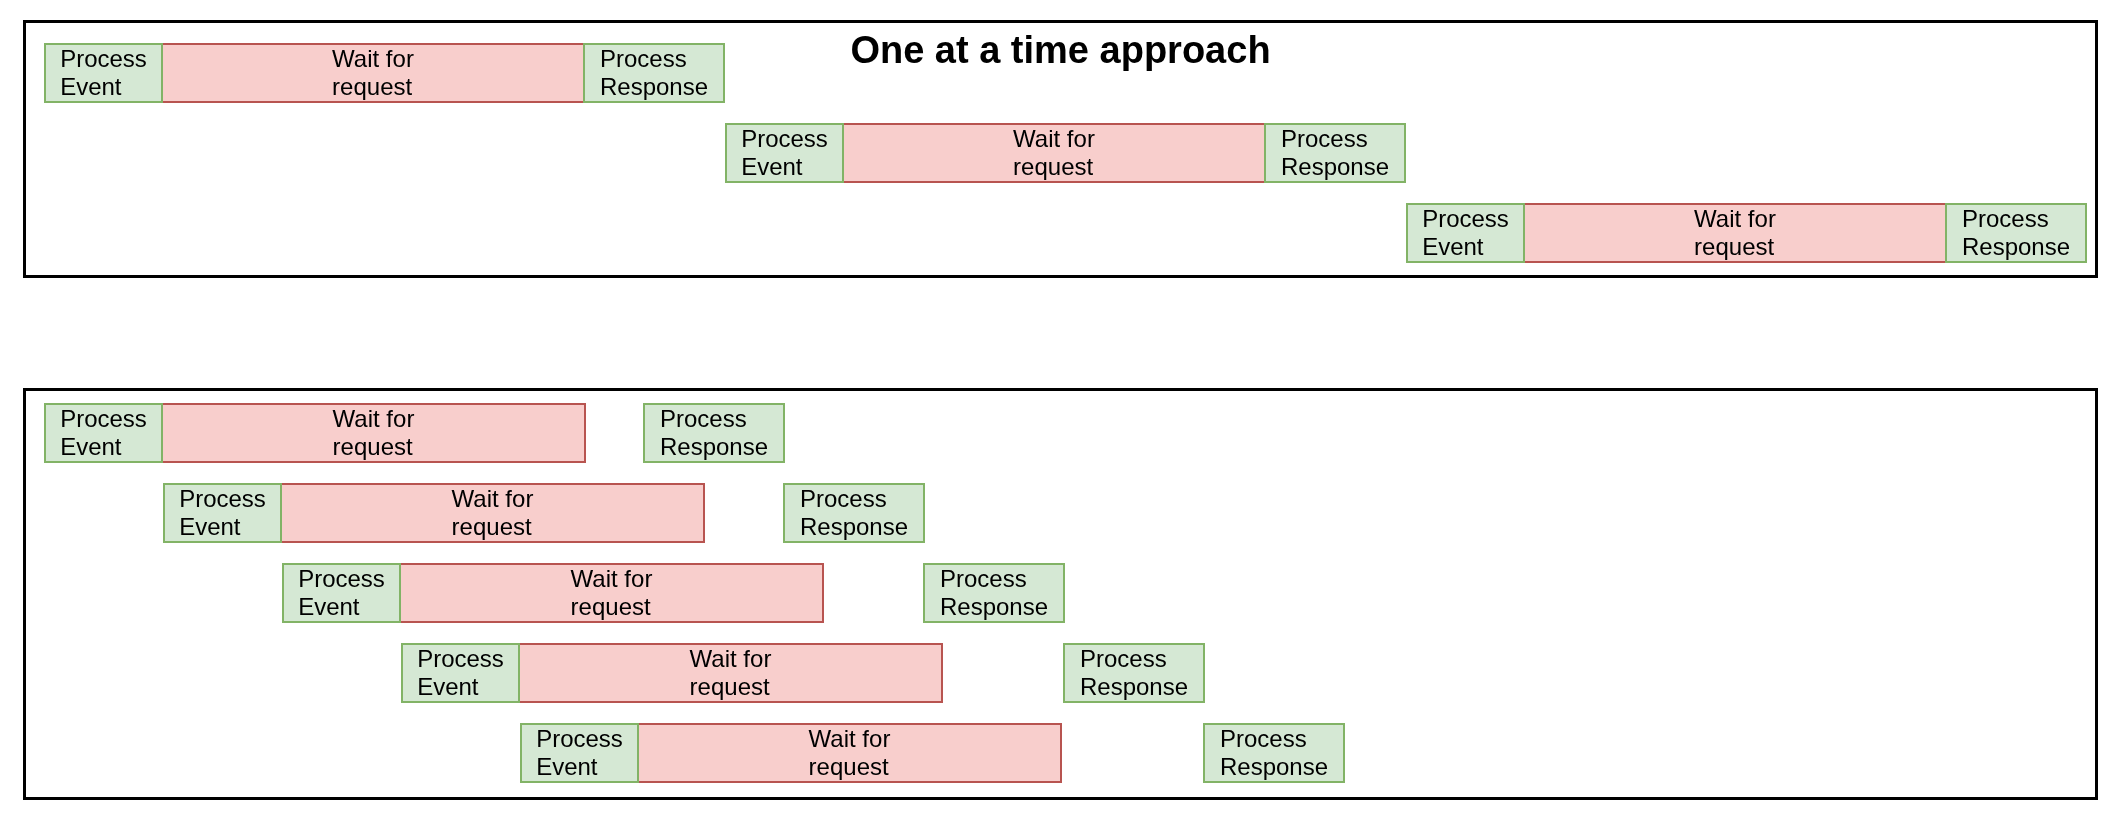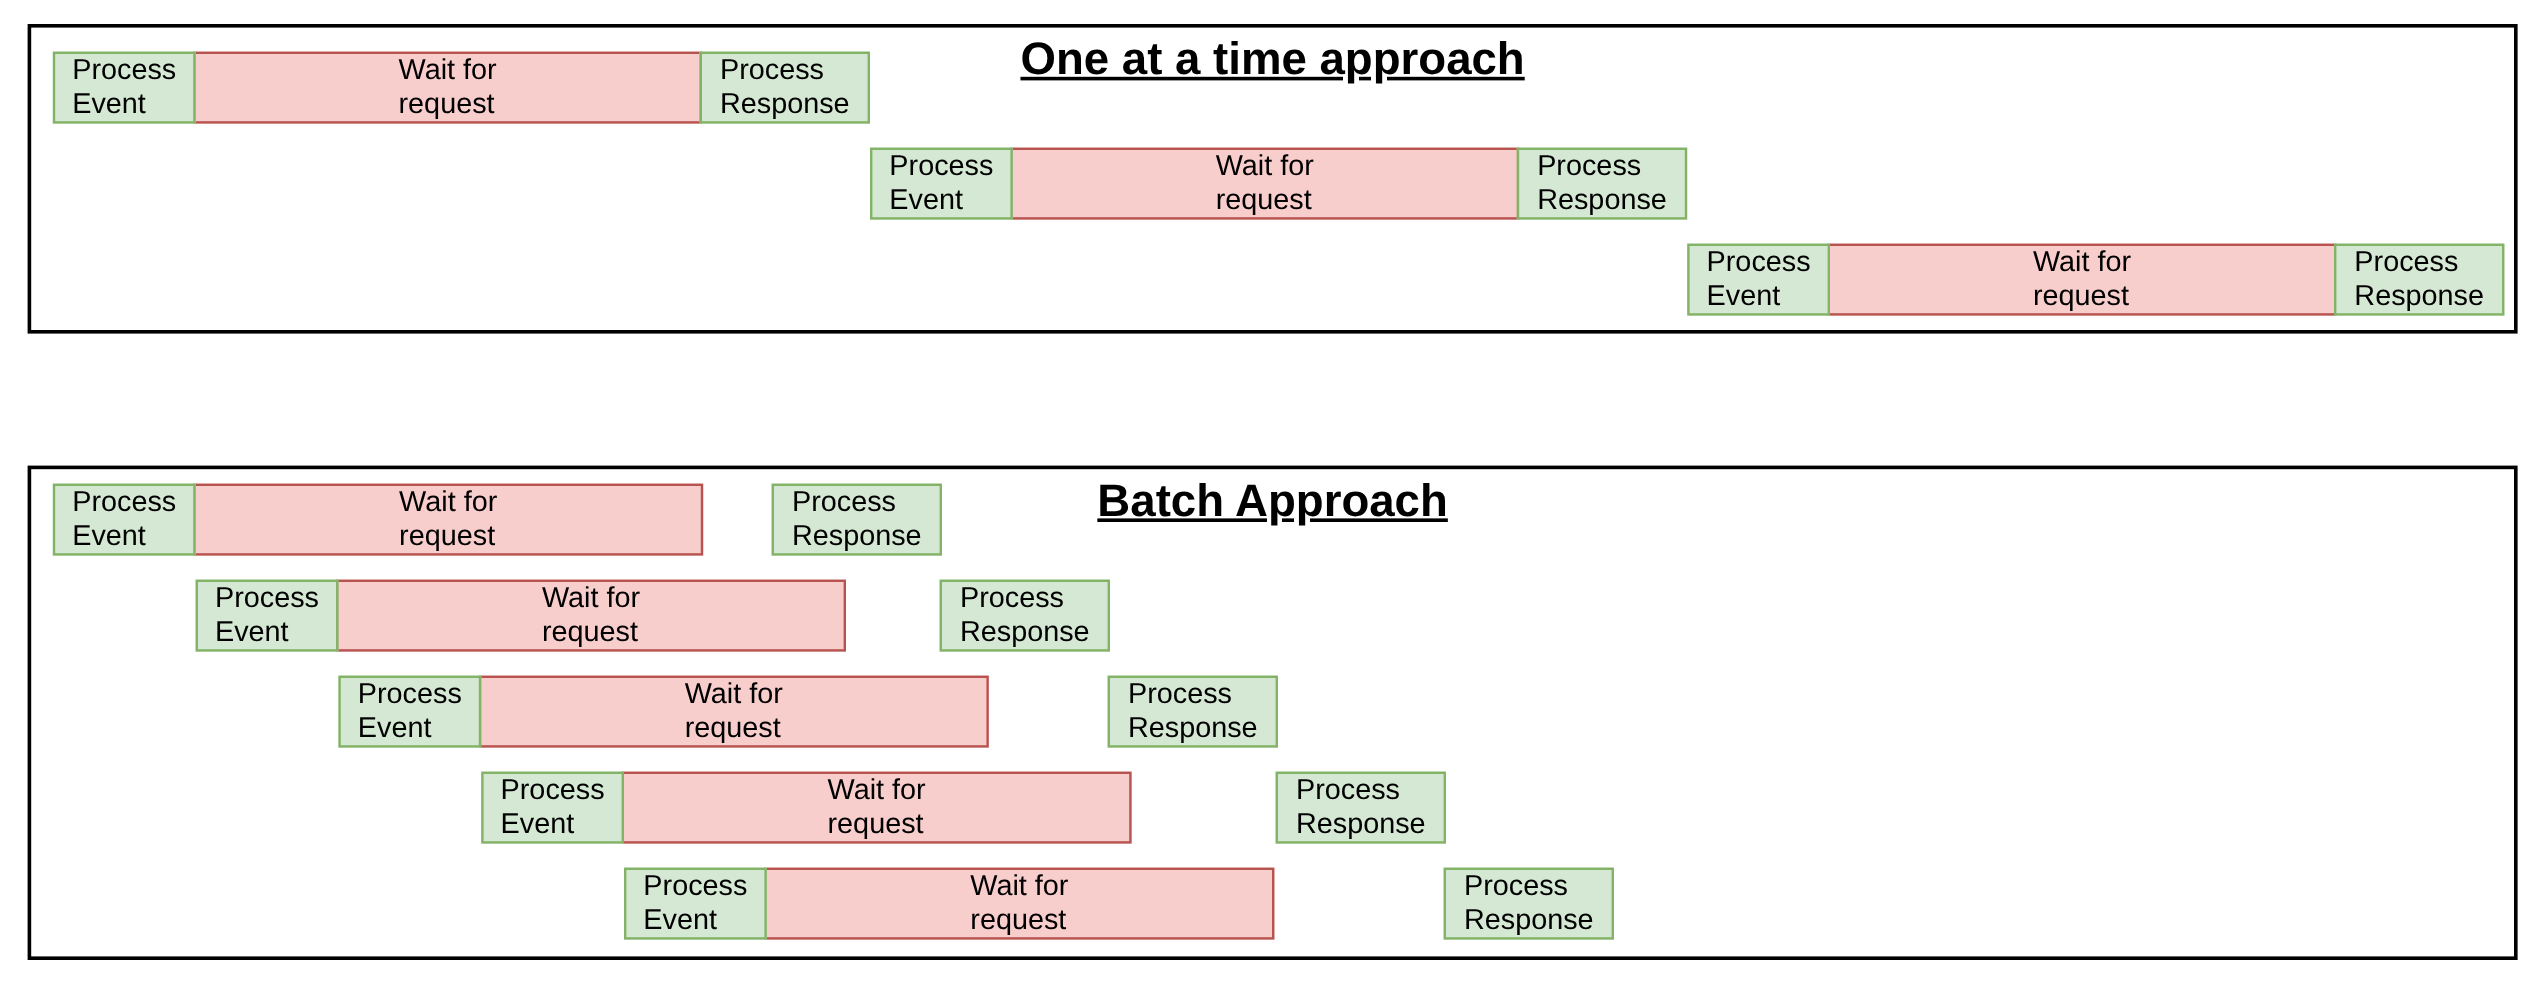--- a/index.html
+++ b/index.html
@@ -18,21 +18,20 @@
     background:#ffffff;
   }
   .panel-title{
     position:absolute;
     top:5px;left:0;right:0;
     text-align:center;
     font-size:38px;
     font-weight:700;
     line-height:44px;
     z-index:3;
-    text-decoration:underline;
   }
   .box{
     position:absolute;
     box-sizing:border-box;
     border:2px solid;
     display:flex;
     align-items:center;
     justify-content:center;
     white-space:pre-line;
     font-size:24px;
@@ -68,21 +67,20 @@
       <div class="box response" style="left: 1238px; top: 100px; width: 142px; height: 60px;">Process
 Response</div>
       <div class="box event" style="left: 1380px; top: 180px; width: 119px; height: 60px;">Process
 Event</div>
       <div class="box wait" style="left: 1497px; top: 180px; width: 424px; height: 60px;">Wait for
 request</div>
       <div class="box response" style="left: 1919px; top: 180px; width: 142px; height: 60px;">Process
 Response</div>
     </div>
     <div class="panel" style="left: 23px; top: 388px; width: 2075px; height: 412px;">
-      <div class="panel-title">Batch Approach</div>
       <div class="box event" style="left: 18px; top: 12px; width: 119px; height: 60px;">Process
 Event</div>
       <div class="box wait" style="left: 135px; top: 12px; width: 425px; height: 60px;">Wait for
 request</div>
       <div class="box response" style="left: 617px; top: 12px; width: 142px; height: 60px;">Process
 Response</div>
       <div class="box event" style="left: 137px; top: 92px; width: 119px; height: 60px;">Process
 Event</div>
       <div class="box wait" style="left: 254px; top: 92px; width: 425px; height: 60px;">Wait for
 request</div>

